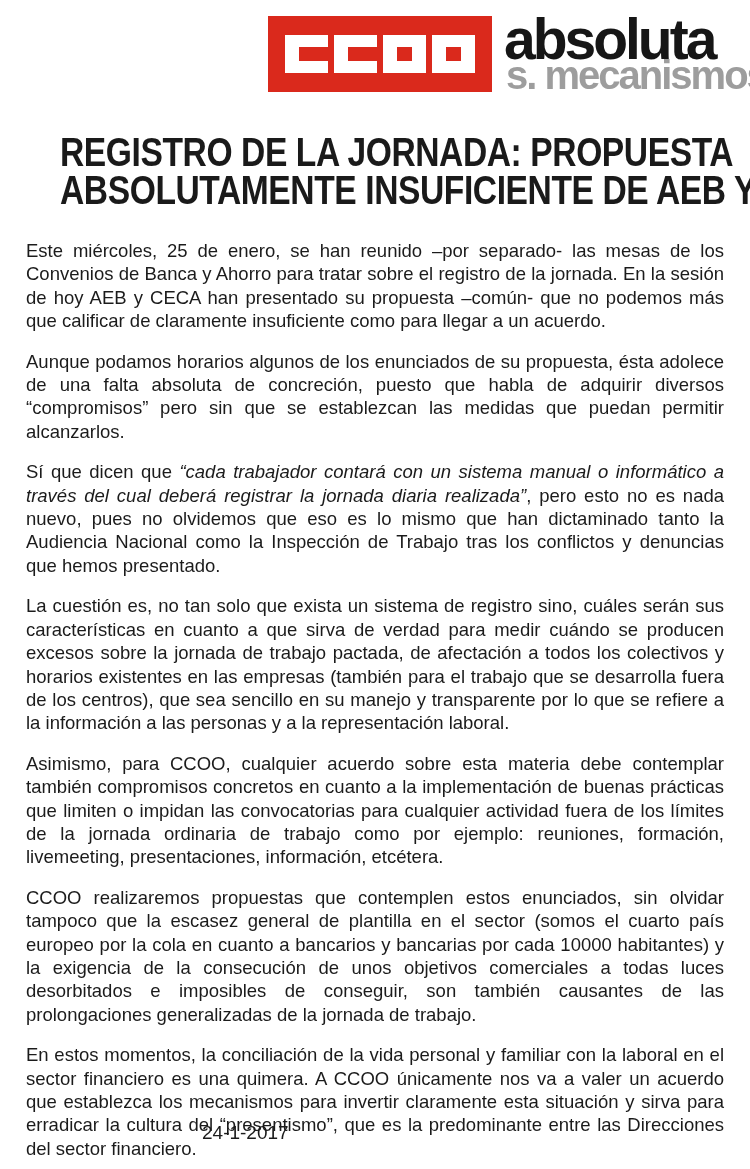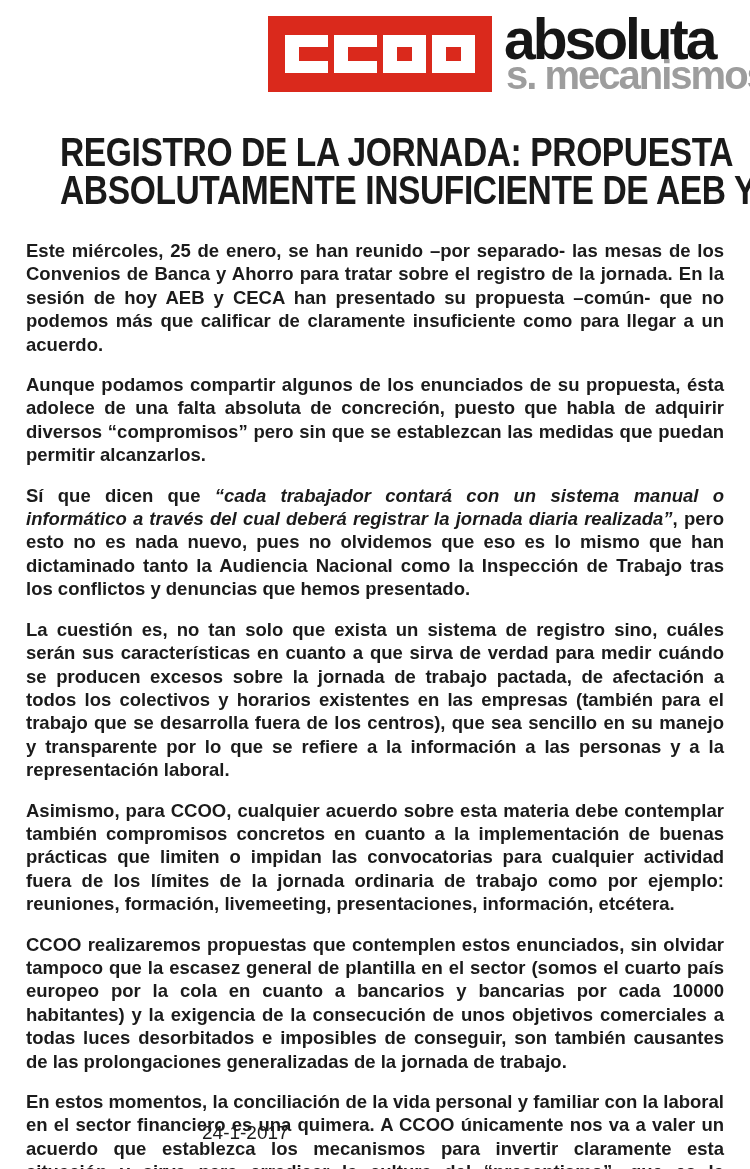--- a/index.html
+++ b/index.html
@@ -52,21 +52,21 @@
     letter-spacing:-0.5px;
   }
   
   .doc-body{
     margin-top:30px;
     padding:0 26px;
     font-size:18.5px;
     line-height:23.4px;
     text-align:justify;
   }
-  .doc-body p{margin:14px 0 17px 0;font-weight:bold;}
+  .doc-body p{margin:14px 0 17px 0;}
   .it{font-style:italic;}
   
   .footer{
     position:absolute;
     left:202px;top:1121px;
     font-size:19px;line-height:23px;
   }
 </style>
 </head>
 <body>
@@ -97,21 +97,21 @@
     </div>
   </header>
 
   <h1 class="title">
     <span class="title-line">REGISTRO DE LA JORNADA: PROPUESTA</span>
     <span class="title-line">ABSOLUTAMENTE INSUFICIENTE DE AEB Y CECA</span>
   </h1>
 
   <main class="doc-body" id="body-paragraphs">
       <p><span>Este miércoles, 25 de enero, se han reunido –por separado- las mesas de los Convenios de Banca y Ahorro para tratar sobre el registro de la jornada. En la sesión de hoy AEB y CECA han presentado su propuesta –común- que no podemos más que calificar de claramente insuficiente como para llegar a un acuerdo.</span></p>
-      <p><span>Aunque podamos compartir algunos de los enunciados de su propuesta, ésta adolece de una falta absoluta de concreción, puesto que habla de adquirir diversos “compromisos” pero sin que se establezcan las medidas que puedan permitir alcanzarlos.</span></p>
+      <p><span>Aunque podamos horarios algunos de los enunciados de su propuesta, ésta adolece de una falta absoluta de concreción, puesto que habla de adquirir diversos “compromisos” pero sin que se establezcan las medidas que puedan permitir alcanzarlos.</span></p>
       <p><span>Sí que dicen que </span><span class="it">“cada trabajador contará con un sistema manual o informático a través del cual deberá registrar la jornada diaria realizada”</span><span>, pero esto no es nada nuevo, pues no olvidemos que eso es lo mismo que han dictaminado tanto la Audiencia Nacional como la Inspección de Trabajo tras los conflictos y denuncias que hemos presentado.</span></p>
       <p><span>La cuestión es, no tan solo que exista un sistema de registro sino, cuáles serán sus características en cuanto a que sirva de verdad para medir cuándo se producen excesos sobre la jornada de trabajo pactada, de afectación a todos los colectivos y horarios existentes en las empresas (también para el trabajo que se desarrolla fuera de los centros), que sea sencillo en su manejo y transparente por lo que se refiere a la información a las personas y a la representación laboral.</span></p>
       <p><span>Asimismo, para CCOO, cualquier acuerdo sobre esta materia debe contemplar también compromisos concretos en cuanto a la implementación de buenas prácticas que limiten o impidan las convocatorias para cualquier actividad fuera de los límites de la jornada ordinaria de trabajo como por ejemplo: reuniones, formación, livemeeting, presentaciones, información, etcétera.</span></p>
       <p><span>CCOO realizaremos propuestas que contemplen estos enunciados, sin olvidar tampoco que la escasez general de plantilla en el sector (somos el cuarto país europeo por la cola en cuanto a bancarios y bancarias por cada 10000 habitantes) y la exigencia de la consecución de unos objetivos comerciales a todas luces desorbitados e imposibles de conseguir, son también causantes de las prolongaciones generalizadas de la jornada de trabajo.</span></p>
       <p><span>En estos momentos, la conciliación de la vida personal y familiar con la laboral en el sector financiero es una quimera. A CCOO únicamente nos va a valer un acuerdo que establezca los mecanismos para invertir claramente esta situación y sirva para erradicar la cultura del “presentismo”, que es la predominante entre las Direcciones del sector financiero.</span></p>
     </main>
 
   <footer class="footer">
     <span class="date">24-1-2017</span>
   </footer>

